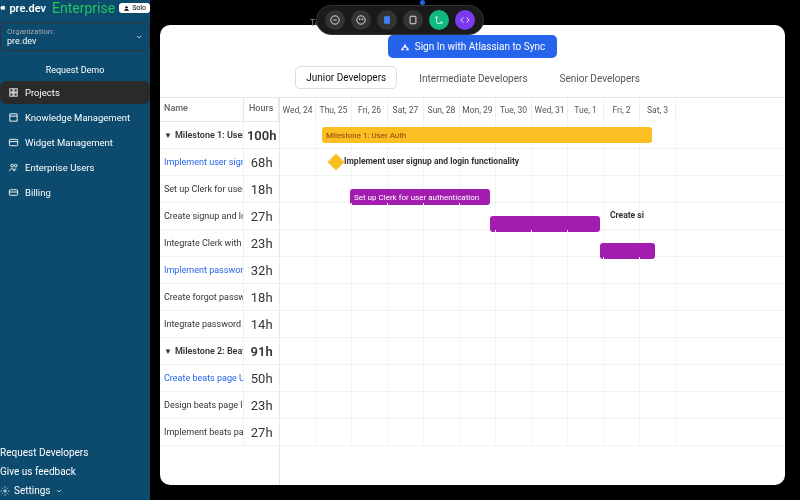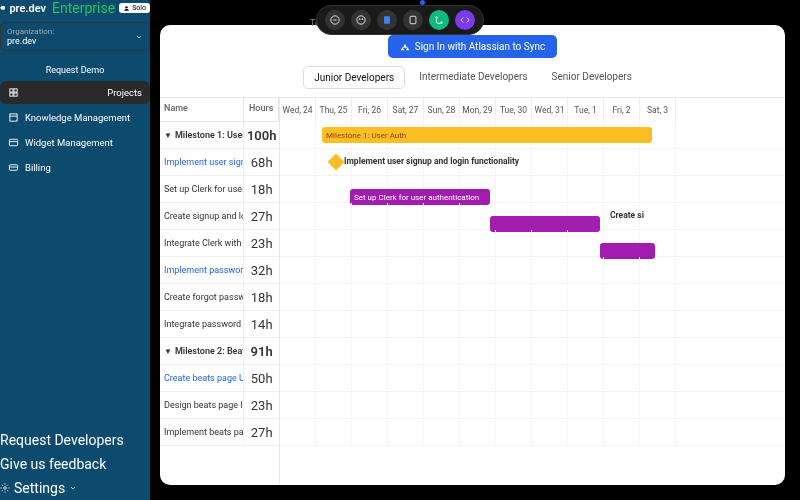--- a/index.html
+++ b/index.html
@@ -8,31 +8,31 @@
 .sidebar { width: 150px; background: #0c4a6e; padding: 0; display: flex; flex-direction: column; font-size: 10px; }
 .logo-row { display: flex; align-items: center; gap: 4px; margin-bottom: 6px; }
 .logo { width: 14px; height: 14px; }
 .brand { font-weight: 600; font-size: 11px; }
 .enterprise { color: #22c55e; font-size: 14px; margin-left: 2px; }
 .solo-badge { background: #fff; color: #000; font-size: 7px; padding: 1px 4px; border-radius: 3px; display: inline-flex; align-items: center; gap: 2px; }
 .org-box { border: 1px solid #333; border-radius: 6px; padding: 4px 6px; margin-bottom: 8px; font-size: 9px; display: flex; justify-content: space-between; align-items: center; }
 .org-label { color: #aaa; font-size: 8px; }
 .request-demo { text-align: center; font-size: 9px; padding: 6px 0; }
 .nav-item { display: flex; align-items: center; gap: 6px; padding: 6px 8px; border-radius: 6px; font-size: 9.5px; margin-bottom: 2px; }
-.nav-item.active { background: #2a2a2a; justify-content: space-between; }
+.nav-item.active { background: #2a2a2a; }
 .nav-icon { width: 11px; height: 11px; }
-.sidebar-bottom { margin-top: auto; font-size: 14px; }
+.sidebar-bottom { margin-top: auto; font-size: 10px; }
 .sidebar-bottom > div { padding: 4px 0; }
 .settings-row { display: flex; align-items: center; gap: 4px; }
 
 .main { flex: 1; padding: 25px 15px 15px 10px; overflow: hidden; }
 .panel { background: #fff; color: #333; border-radius: 10px; height: 100%; display: flex; flex-direction: column; overflow: hidden; box-shadow: 0 4px 20px rgba(0,0,0,0.4); }
 .panel-top { padding: 10px 0 8px; display: flex; flex-direction: column; align-items: center; gap: 8px; }
 .sync-btn { background: #2563eb; color: #fff; border: none; padding: 6px 12px; border-radius: 5px; font-size: 10px; display: inline-flex; align-items: center; gap: 5px; }
-.tabs { display: flex; gap: 4px; }
+.tabs { display: flex; gap: 12px; align-items: flex-end; }
 .tab { padding: 5px 10px; font-size: 10px; border-radius: 5px; color: #555; }
 .tab.active { border: 1px solid #ddd; background: #fff; color: #111; }
 .gantt { flex: 1; display: flex; border-top: 1px solid #e5e7eb; overflow: hidden; font-size: 9px; }
 .gantt-left { width: 120px; border-right: 1px solid #e5e7eb; }
 .gantt-left .hrow { display: flex; }
 .gantt-left .hcell { padding: 5px 4px; font-weight: 500; color: #666; border-right: 1px solid #e5e7eb; }
 .gantt-left .name-col { width: 85px; }
 .gantt-left .hours-col { width: 35px; text-align: center; }
 .grow { display: flex; height: 27px; border-bottom: 1px solid #f0f0f0; align-items: center; overflow: hidden; }
 .grow .tname { width: 85px; padding: 0 4px; white-space: nowrap; overflow: hidden; text-overflow: ellipsis; border-right: 1px solid #f0f0f0; height: 100%; display: flex; align-items: center; gap: 3px; }
@@ -151,20 +151,28 @@
         </div>
         <div class="nav-item">
           <svg class="nav-icon" viewBox="0 0 24 24" fill="none" stroke="#fff" stroke-width="2">
             <rect x="3" y="5" width="18" height="14" rx="2"></rect>
             <path d="M3 10h18"></path>
           </svg>
           <span>Widget Management</span>
         </div>
         <div class="nav-item">
           <svg class="nav-icon" viewBox="0 0 24 24" fill="none" stroke="#fff" stroke-width="2">
+            <circle cx="9" cy="8" r="3"></circle>
+            <circle cx="17" cy="8" r="3"></circle>
+            <path d="M3 20c0-3 3-5 6-5s6 2 6 5m-3 0c0-3 3-5 6-5"></path>
+          </svg>
+          <span>Enterprise Users</span>
+        </div>
+        <div class="nav-item">
+          <svg class="nav-icon" viewBox="0 0 24 24" fill="none" stroke="#fff" stroke-width="2">
             <rect x="3" y="6" width="18" height="12" rx="2"></rect>
             <path d="M3 11h18"></path>
           </svg>
           <span>Billing</span>
         </div>
       </nav>
     <div class="sidebar-bottom">
       <div>Request Developers</div>
       <div>Give us feedback</div>
       <div class="settings-row">

